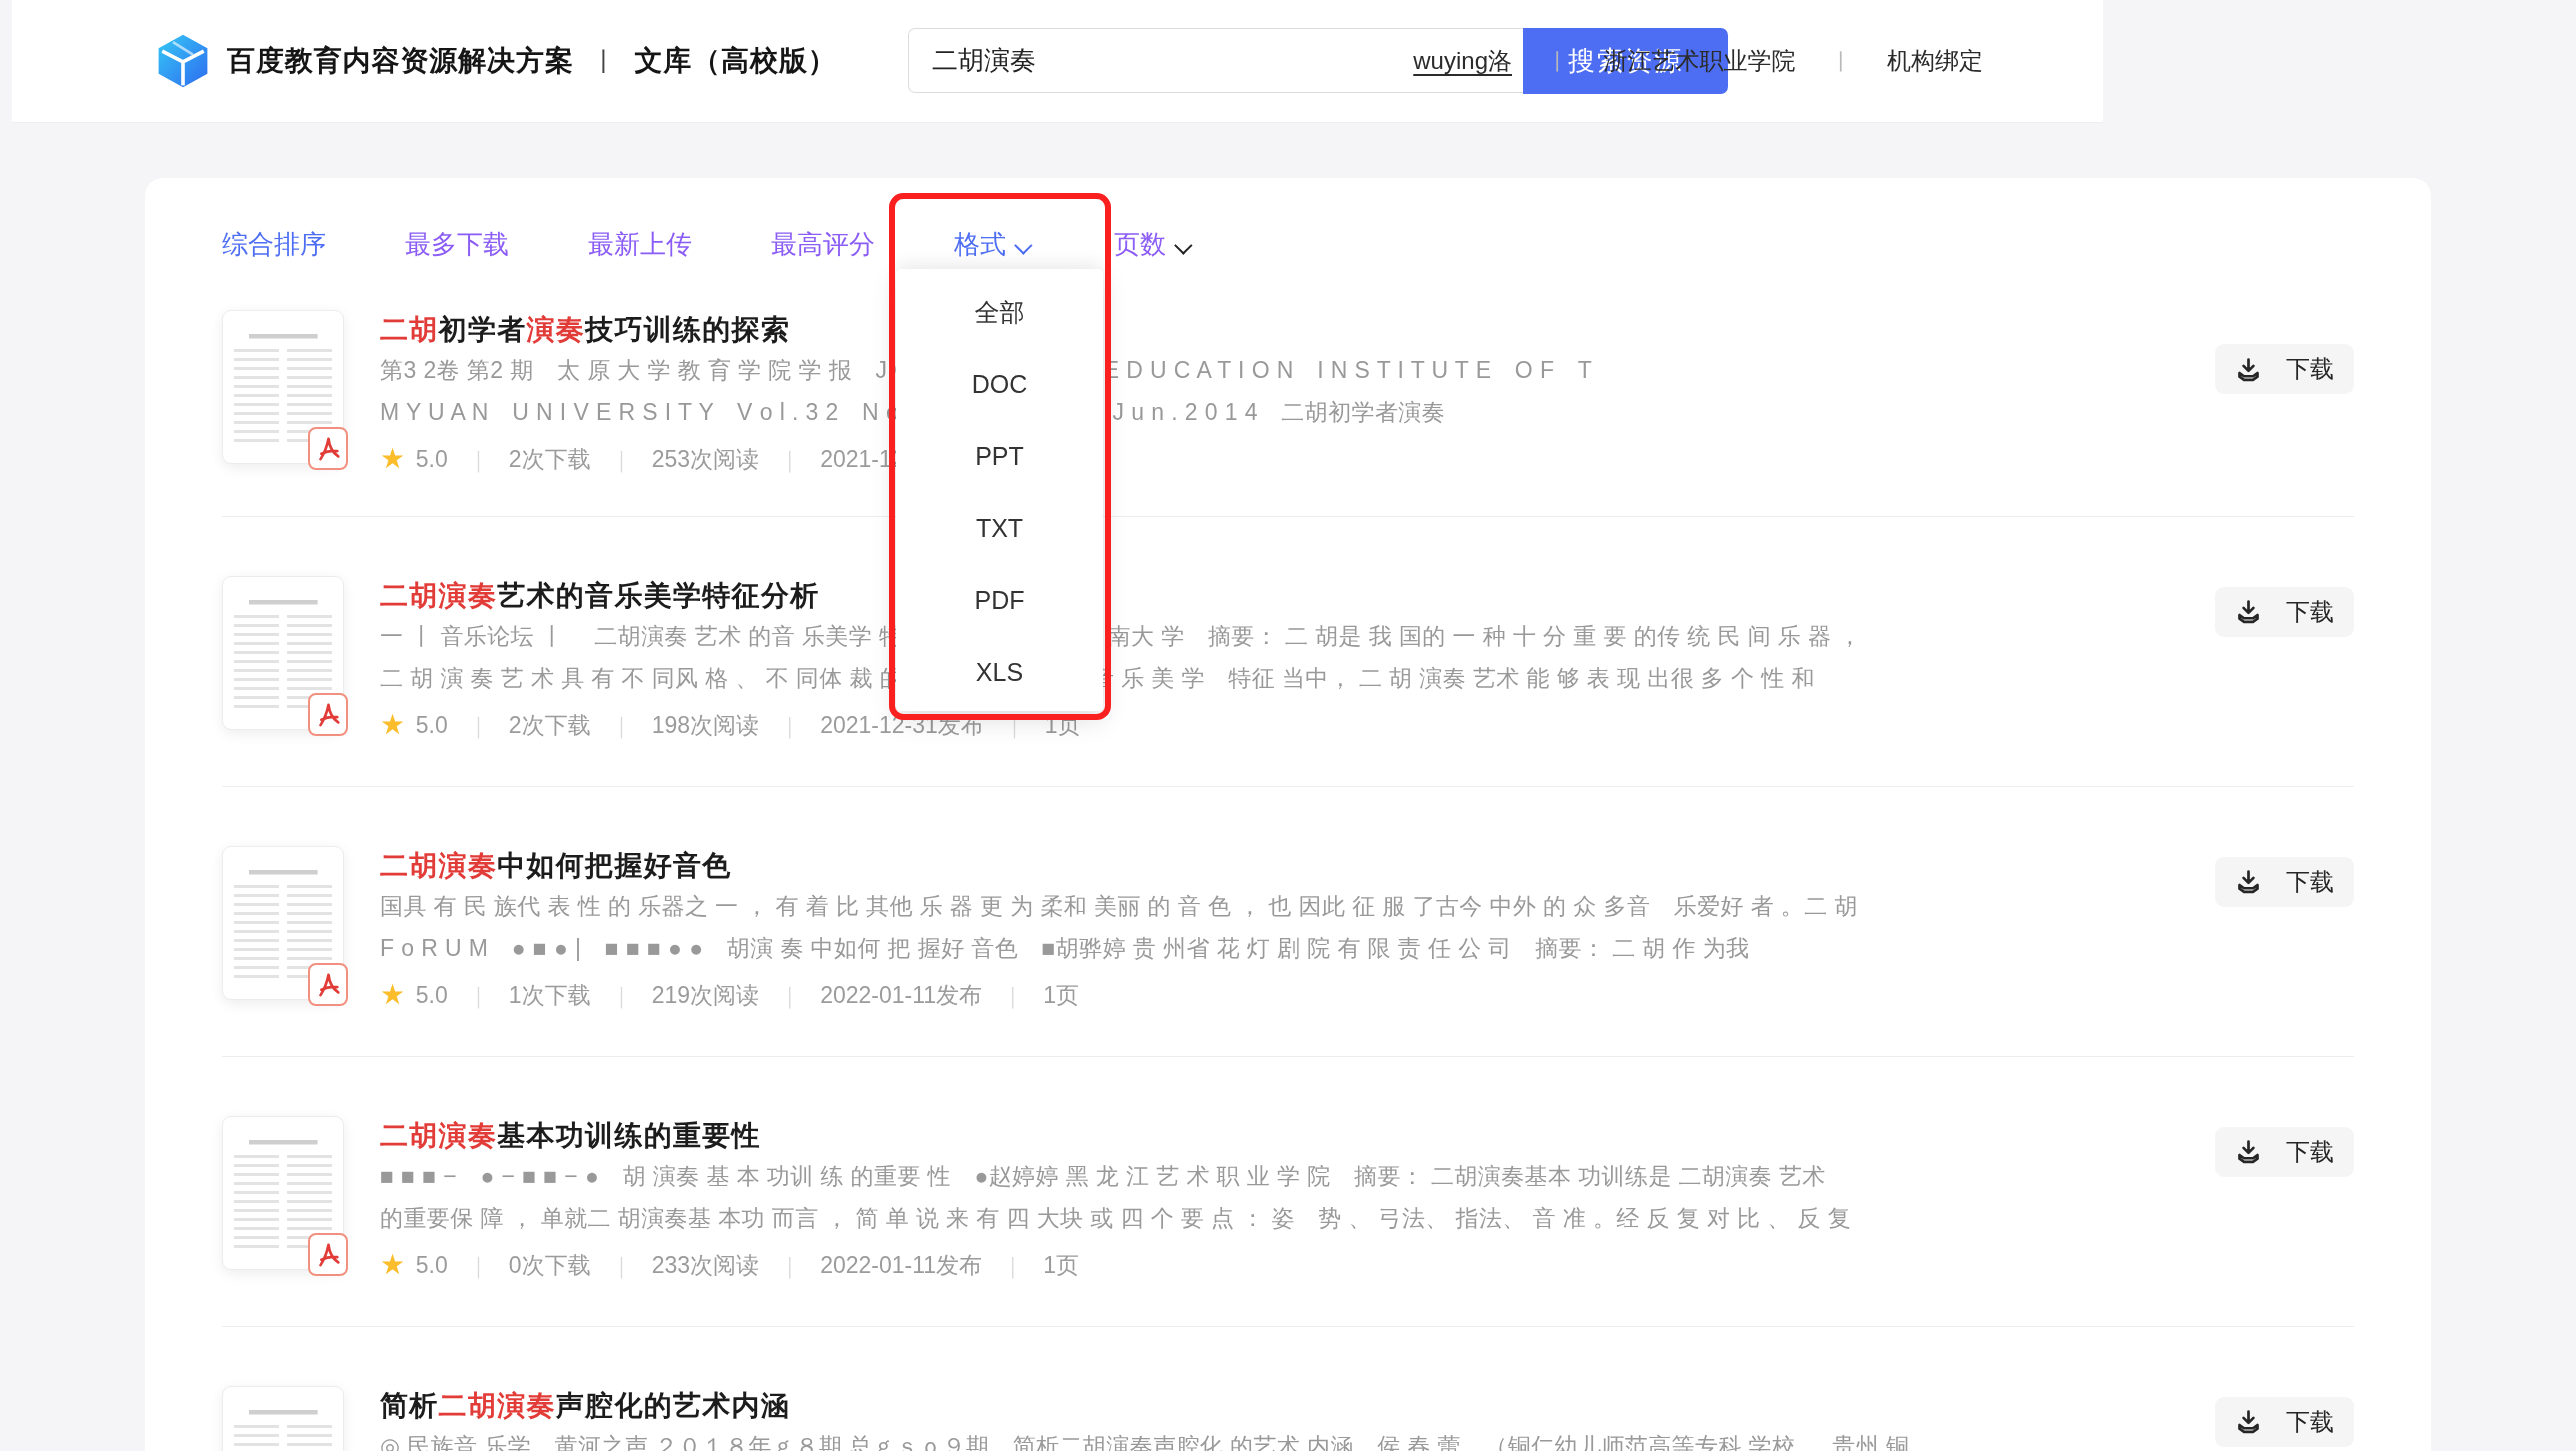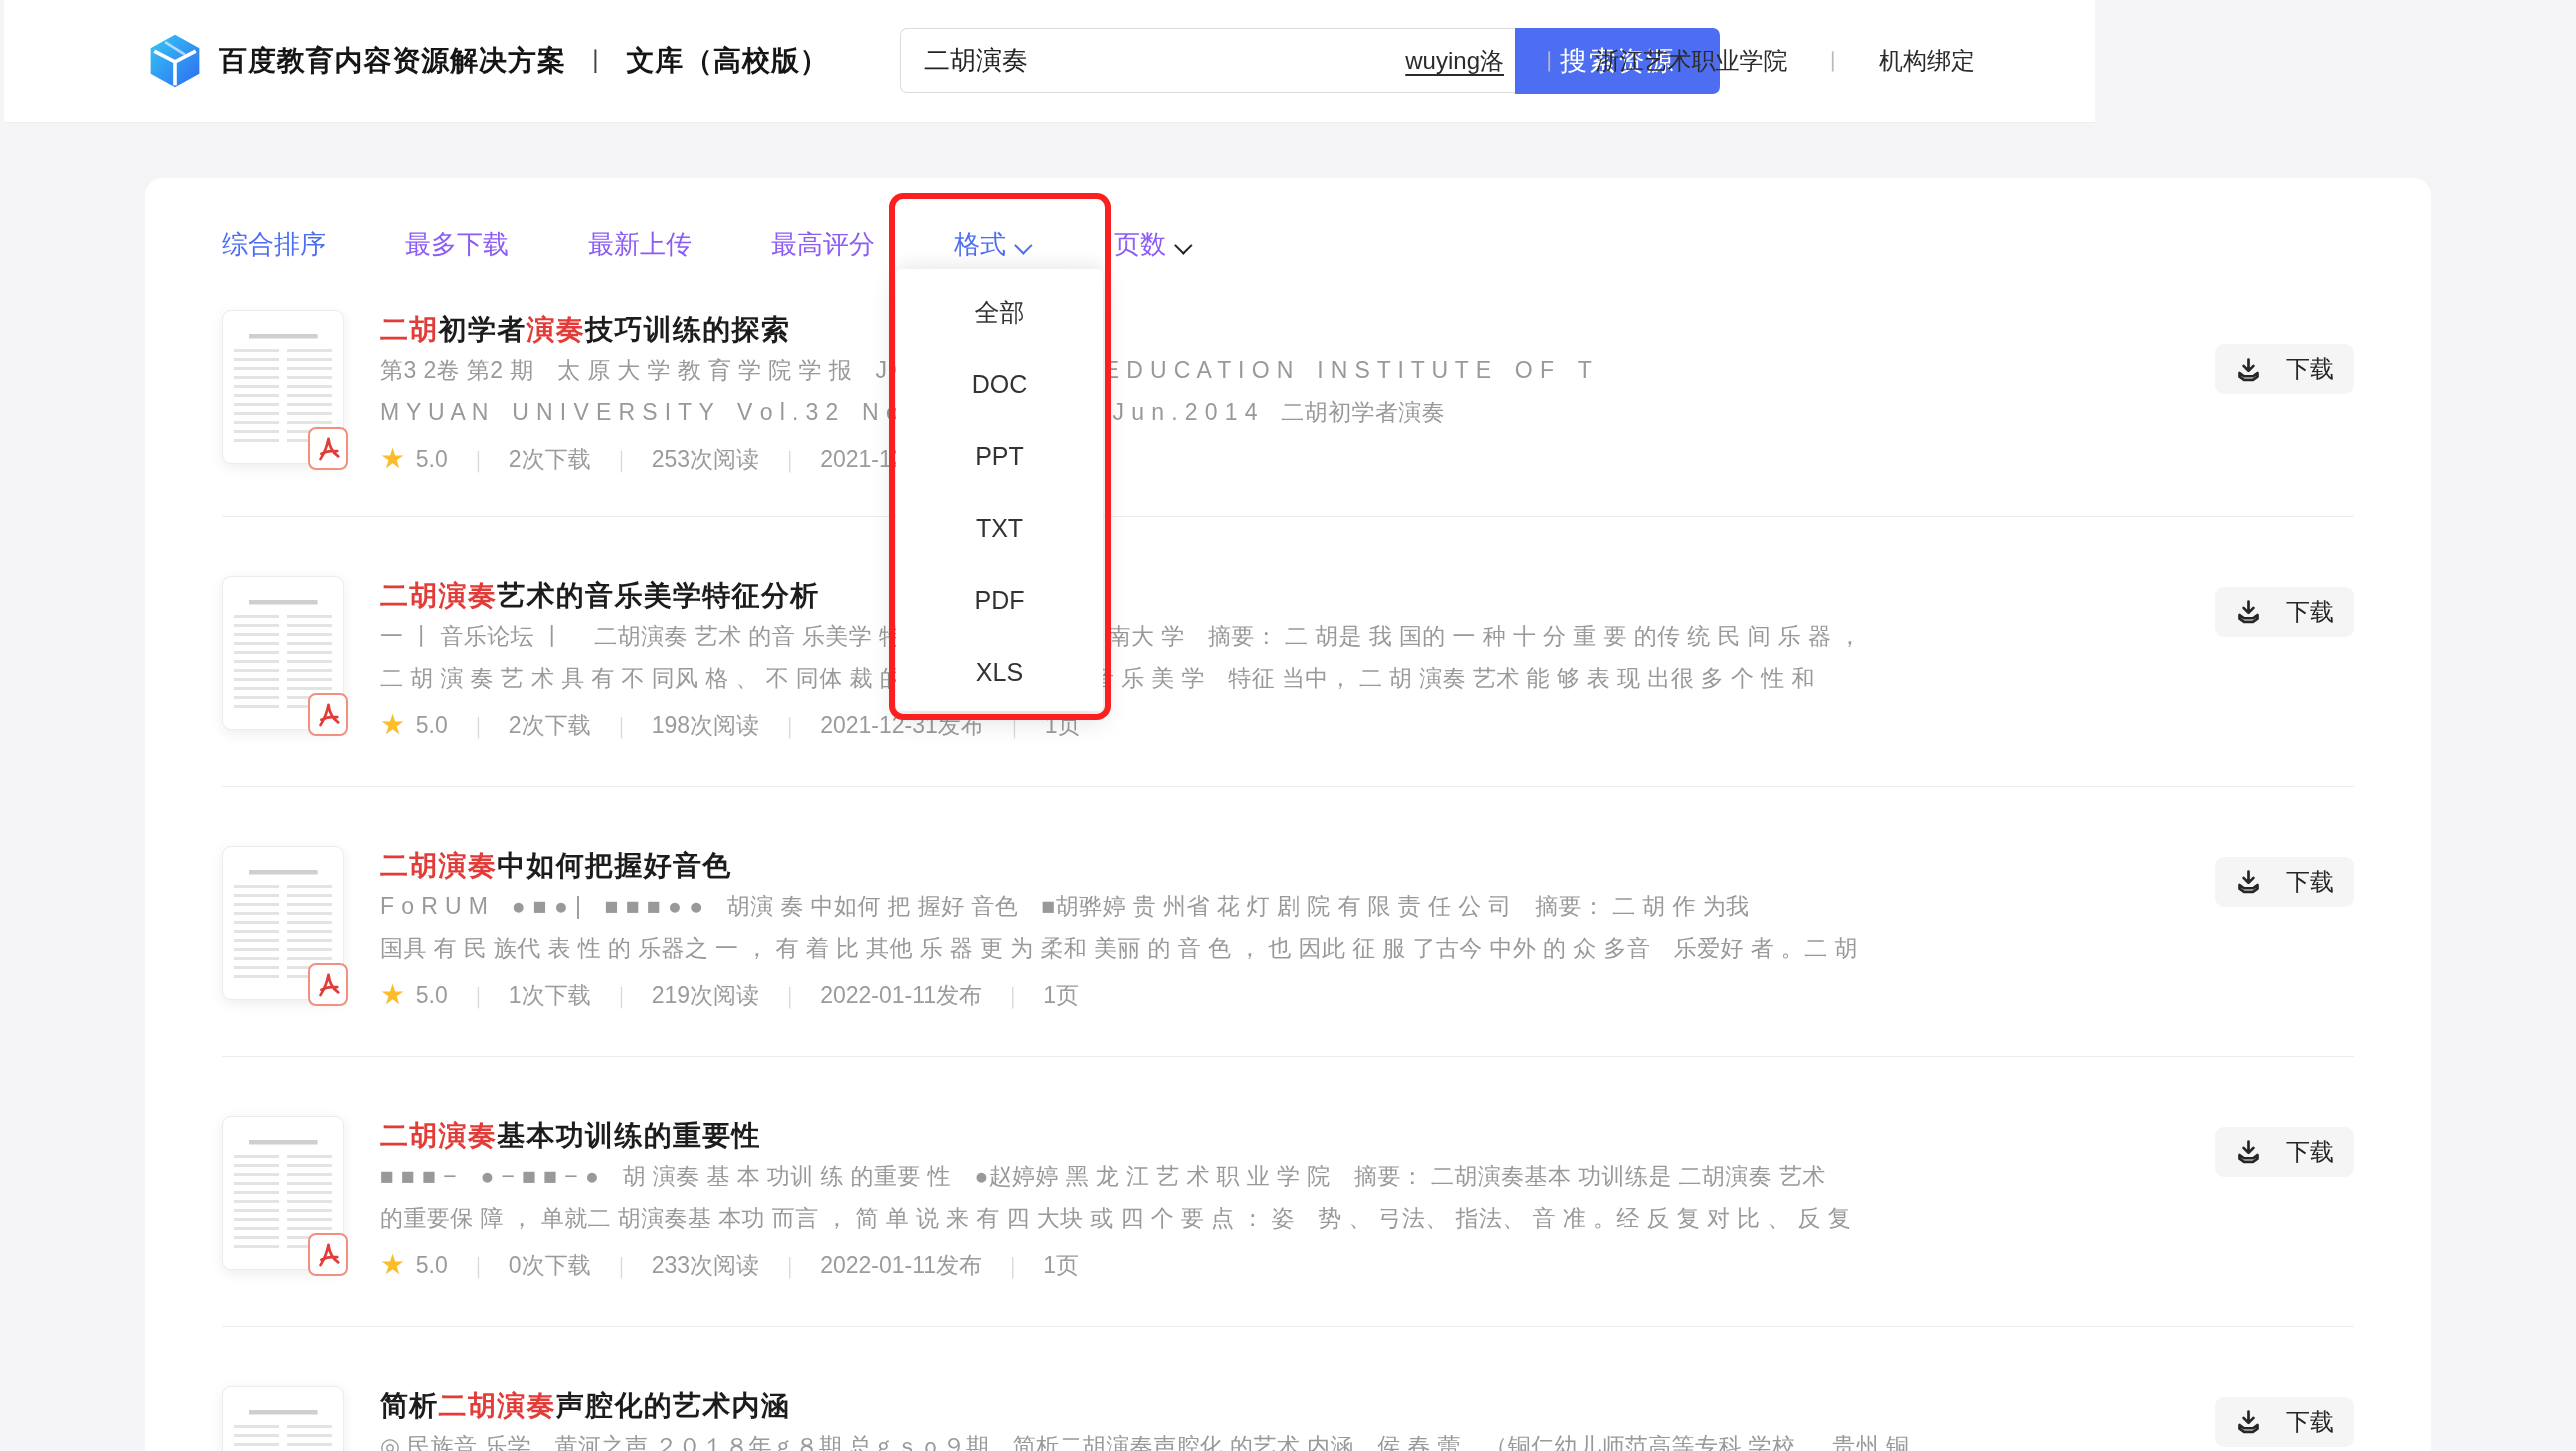--- a/index.html
+++ b/index.html
@@ -4,21 +4,21 @@
 <style>
   html,body{margin:0;padding:0;}
   body{
     width:2576px;height:1451px;overflow:hidden;position:relative;
     background:#f5f5f7;
     font-family:"Liberation Sans","DejaVu Sans",sans-serif;
     color:#222;
   }
   
   .header{
-    position:absolute;left:4px;top:0;width:2091px;height:122px;background:#fff;
+    position:absolute;left:12px;top:0;width:2091px;height:122px;background:#fff;
     box-shadow:0 0.9px 0 rgba(0,0,0,0.03);
   }
   .brand{position:absolute;left:143px;top:0;height:122px;display:flex;align-items:center;gap:16px;}
   .brand svg{display:block;}
   .brand-main{font-size:28px;font-weight:bold;color:#151515;letter-spacing:0.9px;}
   .brand-div{font-size:25px;color:#444;margin:0 1.8px;}
   .brand-sub{font-size:28px;font-weight:bold;color:#151515;letter-spacing:0.9px;}
   .search{position:absolute;left:896px;top:28px;height:66px;display:flex;}
   .search input{
     width:591px;height:63px;border:1.8px solid #dcdcdc;border-right:none;border-radius:7.2px 0 0 7.2px;
@@ -225,22 +225,22 @@
         <div class="thumb">
           <div class="pg"></div>
           <div class="pdfbadge">
             <svg width="23" height="27" viewBox="0 0 26 30">
                 <path d="M13 4 c-2 10 -5 17 -9 23 M13 4 c1 9 5 16 11 20 M5 21 c6 -3 12 -4 18 -3" fill="none" stroke="#E23C39" stroke-width="3" stroke-linecap="round"></path>
               </svg>
           </div>
         </div>
         <div class="content">
           <h3 class="rtitle"><span class="hl">二胡演奏</span><span>中如何把握好音色</span></h3>
+          <p class="desc">国具 有 民 族代 表 性 的 乐器之 一 ， 有 着 比 其他 乐 器 更 为 柔和 美丽 的 音 色 ， 也 因此 征 服 了古今 中外 的 众 多音　乐爱好 者 。二 胡</p>
           <p class="desc">F o R U M　● ■ ● |　■ ■ ■ ● ●　胡演 奏 中如何 把 握好 音色　■胡骅婷 贵 州省 花 灯 剧 院 有 限 责 任 公 司　摘要： 二 胡 作 为我</p>
-          <p class="desc">国具 有 民 族代 表 性 的 乐器之 一 ， 有 着 比 其他 乐 器 更 为 柔和 美丽 的 音 色 ， 也 因此 征 服 了古今 中外 的 众 多音　乐爱好 者 。二 胡</p>
           <div class="meta">
             <span class="star">★</span>
             <span>5.0</span>
             <span class="msep">｜</span>
             <span>1次下载</span>
             <span class="msep">｜</span>
             <span>219次阅读</span>
             <span class="msep">｜</span>
             <span>2022-01-11发布</span>
             <span class="msep">｜</span>

